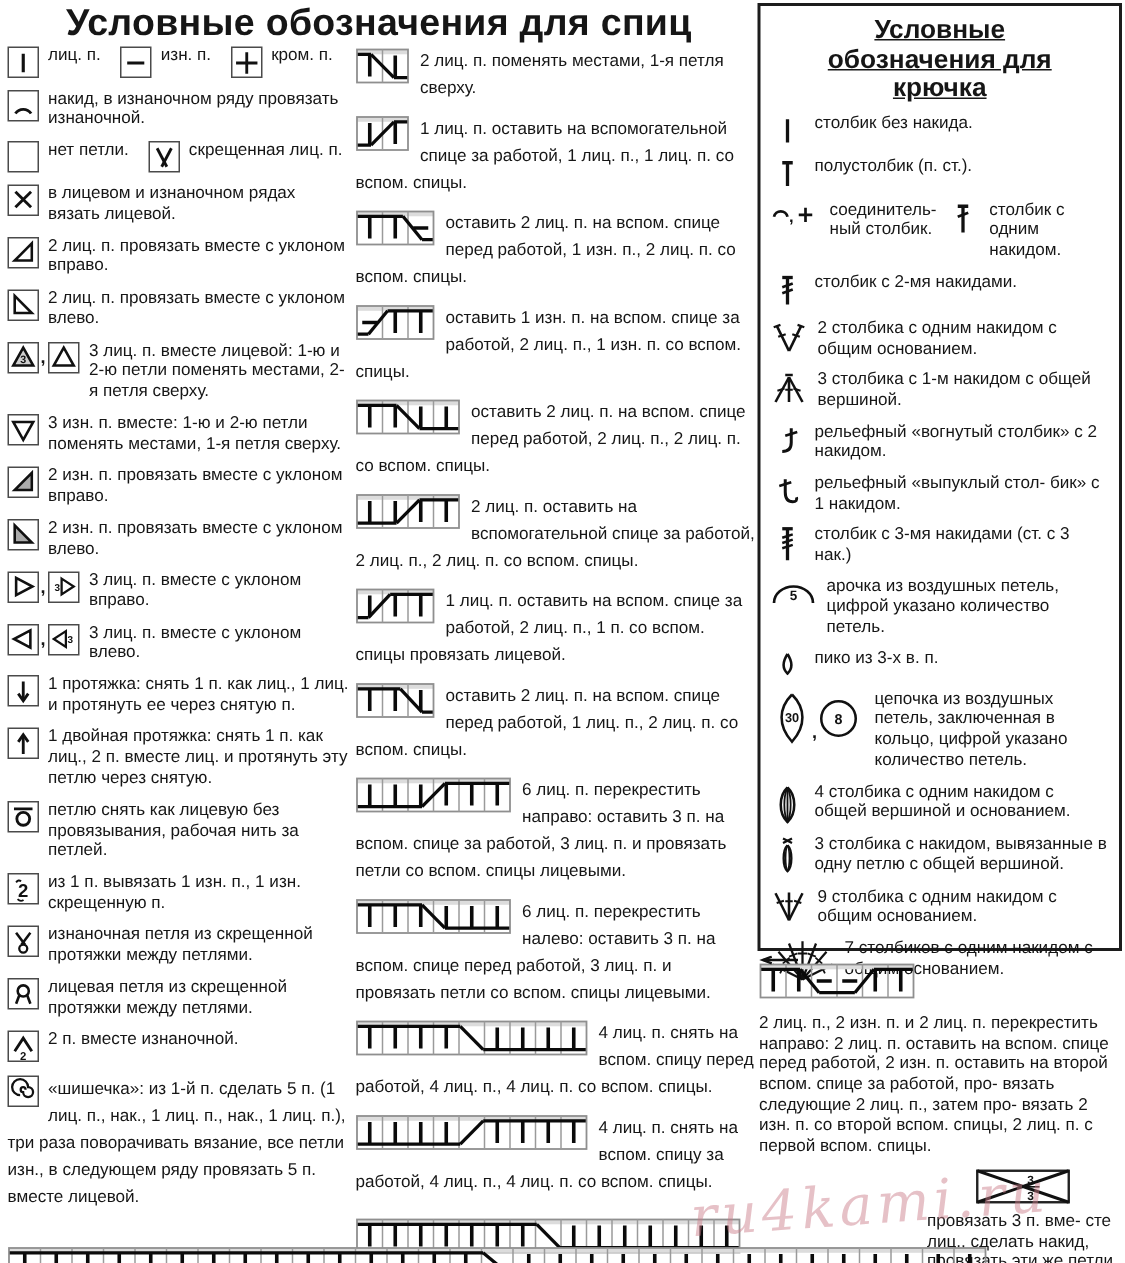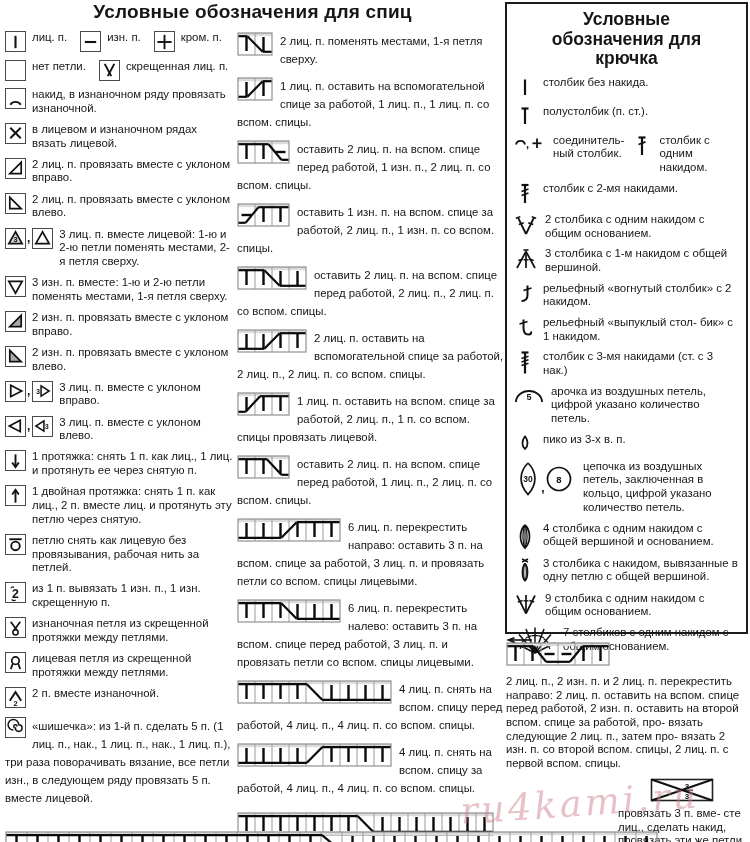--- a/index.html
+++ b/index.html
@@ -1,25 +1,25 @@
 <!DOCTYPE html>
 <html><head>
 <meta charset="utf-8">
 <style>
   html,body{margin:0;padding:0;background:#fff;}
   .page{position:relative;width:750px;height:842px;background:#fff;overflow:hidden;
         font-family:"Liberation Sans","DejaVu Sans",sans-serif;color:#161616;}
   .title-left{position:absolute;left:0;top:1px;width:505px;text-align:center;
-              font-size:19px;font-weight:bold;letter-spacing:.2px;}
+              font-size:25px;font-weight:bold;letter-spacing:.2px;}
   .col-left{position:absolute;left:5px;top:31px;width:229px;}
   .col-mid{position:absolute;left:237px;top:31px;width:267px;}
   .crochet-box{position:absolute;left:505px;top:2px;width:243px;height:632px;
                border:2.5px solid #1c1c1c;box-sizing:border-box;padding:4px 6px 0 6px;background:#fff;}
   .title-right{font-size:17.5px;font-weight:bold;text-align:center;line-height:1.12;
-               padding:2px 26px 7px 26px;}
+               padding:2px 26px 7px 26px;text-decoration:underline;}
   .right-bottom{position:absolute;left:506px;top:637px;width:242px;}
   .bottom-band{position:absolute;left:5px;top:831px;width:740px;}
   .lab{font-size:11.4px;line-height:1.2;font-weight:normal;color:#161616;}
   .lrow{display:flex;gap:13px;margin-bottom:7.5px;align-items:flex-start;}
   .lrow.floated{display:block;}
   .lrow.floated::after{content:"";display:block;clear:both;}
   .lrow.floated .symgroup{float:left;margin:1px 6px 1px 0;}
   .entry{display:flex;gap:6px;align-items:flex-start;min-width:0;}
   .symgroup{display:flex;align-items:center;flex:none;}
   .kbox{display:inline-flex;width:21px;height:21px;border:1.6px solid #4a4a4a;
@@ -78,47 +78,47 @@
               </svg>
             </span>
           </span>
           <span class="lab">кром. п.</span>
         </div>
       </div>
       <div class="lrow">
         <div class="entry">
           <span class="symgroup">
             <span class="kbox">
+              <svg width="20" height="20" viewBox="0 0 20 20">
+                <path d="M4.5,16 A6.6,6.6 0 0 1 15.5,16" stroke="#111" stroke-width="2" fill="none"></path>
+              </svg>
+            </span>
+          </span>
+          <span class="lab">накид, в изнаночном ряду провязать изнаночной.</span>
+        </div>
+      </div>
+      <div class="lrow">
+        <div class="entry">
+          <span class="symgroup">
+            <span class="kbox">
               <svg width="20" height="20" viewBox="0 0 20 20"></svg>
             </span>
           </span>
           <span class="lab">нет петли.</span>
         </div>
         <div class="entry">
           <span class="symgroup">
             <span class="kbox">
               <svg width="20" height="20" viewBox="0 0 20 20">
                 <line x1="5" y1="3.5" x2="11.8" y2="16.5" stroke="#111" stroke-width="2"></line>
                 <line x1="15" y1="3.5" x2="8.2" y2="16.5" stroke="#111" stroke-width="2"></line>
               </svg>
             </span>
           </span>
           <span class="lab">скрещенная лиц. п.</span>
-        </div>
-      </div>
-      <div class="lrow">
-        <div class="entry">
-          <span class="symgroup">
-            <span class="kbox">
-              <svg width="20" height="20" viewBox="0 0 20 20">
-                <path d="M4.5,16 A6.6,6.6 0 0 1 15.5,16" stroke="#111" stroke-width="2" fill="none"></path>
-              </svg>
-            </span>
-          </span>
-          <span class="lab">накид, в изнаночном ряду провязать изнаночной.</span>
         </div>
       </div>
       <div class="lrow">
         <div class="entry">
           <span class="symgroup">
             <span class="kbox">
               <svg width="20" height="20" viewBox="0 0 20 20">
                 <line x1="4.5" y1="4.5" x2="15.5" y2="15.5" stroke="#111" stroke-width="2"></line>
                 <line x1="15.5" y1="4.5" x2="4.5" y2="15.5" stroke="#111" stroke-width="2"></line>
               </svg>

